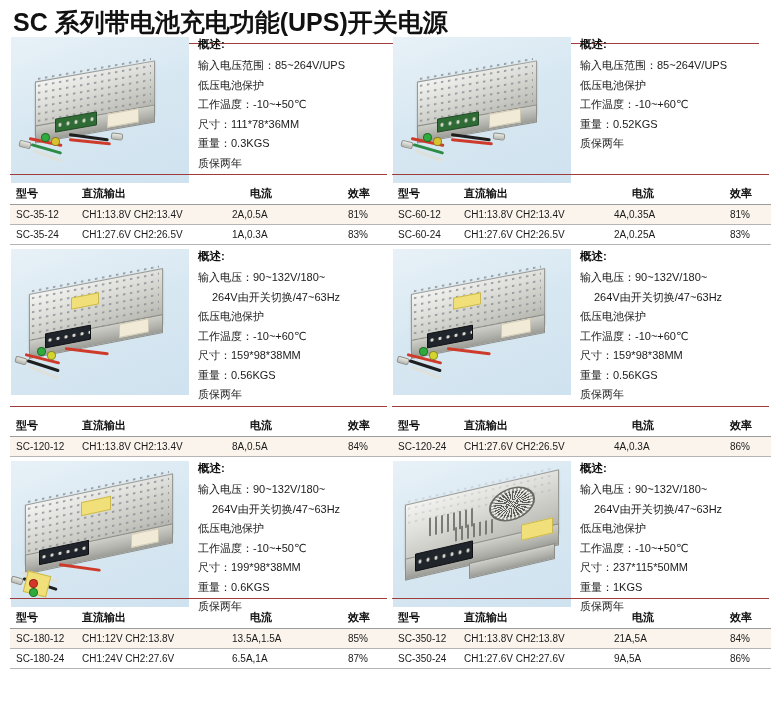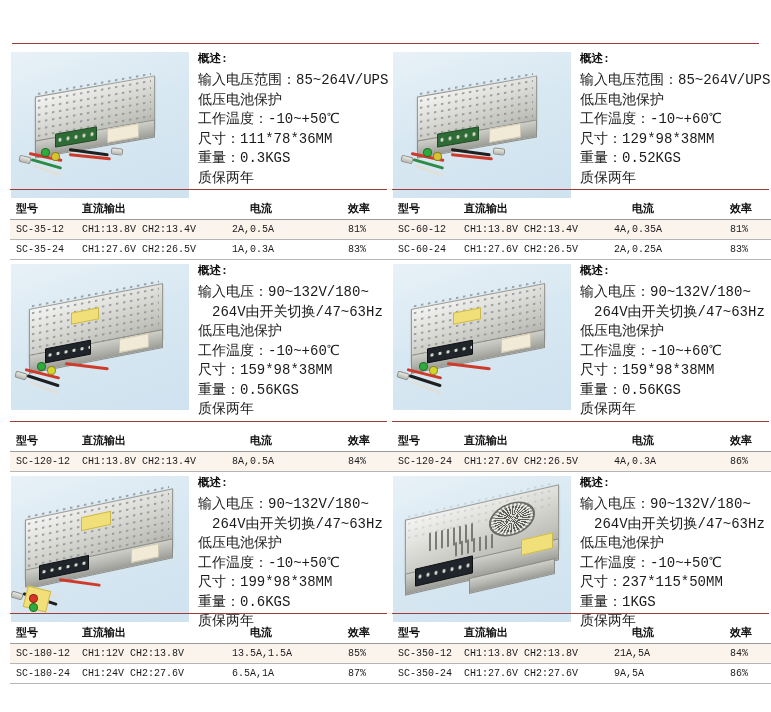--- a/index.html
+++ b/index.html
@@ -39,23 +39,22 @@
     top: 43px;
     width: 747px;
     height: 1px;
     background: #9e3b3b;
   }
 
   
   .grid {
     position: absolute;
     left: 0;
-    top: 48px;
+    top: 33px;
     width: 646px;
-    font-family: Liberation Mono, monospace;
   }
   .row {
     position: relative;
     height: 212px;
     width: 771px;
   }
   .panel {
     position: absolute;
     top: 0;
     width: 381px;
@@ -157,21 +156,21 @@
     width: 190px;
   }
   .specs .sp-title {
     font-size: 11.5px;
     font-weight: 700;
     color: #111;
     margin: 0 0 5px 0;
     line-height: 14px;
   }
   .specs .sp-line {
-    font-size: 14px;
+    font-size: 11px;
     color: #1a1a1a;
     line-height: 19.5px;
     white-space: nowrap;
   }
   .specs .sp-line.indent {
     padding-left: 14px;
   }
 
   
   .tbl {
@@ -219,20 +218,21 @@
   .c-cur   { width: 92px; }
   .c-eff   { width: 60px; }
   .th-cur { padding-left: 18px !important; }
   .th-eff { padding-left: 6px !important; }
   .td-eff { padding-left: 6px !important; }
 </style>
 </head>
 <body>
 
 <div class="page-title-wrap">
+  <div class="page-title">SC 系列带电池充电功能(UPS)开关电源</div>
   <div class="title-rule"></div>
 </div>
 
 <div class="grid" id="grid">
     <div class="row">
       <div class="panel left">
       <div class="photo">
       <div class="psu-body" style="left:24px;top:34px;width:118px;height:52px;transform:skewY(-10deg);"></div>
       <div class="psu-top" style="left:26px;top:30px;width:114px;height:50px;transform:skewY(-10deg);"></div>
       <div class="psu-side" style="left:24px;top:78px;width:118px;height:16px;transform:skewY(-10deg);"></div>
@@ -304,21 +304,20 @@
       <div class="wire-tip" style="left:8px;top:104px;transform:rotate(14deg);"></div>
       <div class="wire-tip" style="left:100px;top:96px;transform:rotate(6deg);"></div>
       <div class="led" style="left:30px;top:96px;background:#2faa3c;"></div>
       <div class="led" style="left:40px;top:100px;background:#d8c32e;"></div>
         </div>
       <div class="specs">
           <div class="sp-title">概述:</div>
           <div class="sp-line">输入电压范围：85~264V/UPS</div>
           <div class="sp-line">低压电池保护</div>
           <div class="sp-line">工作温度：-10~+60℃</div>
-          <div class="sp-line">尺寸：129*98*38MM</div>
           <div class="sp-line">重量：0.52KGS</div>
           <div class="sp-line">质保两年</div>
         </div>
       <div class="tbl">
     <div class="rule-top"></div>
     <table>
       <thead>
         <tr>
           <th class="c-model">型号</th>
           <th class="c-out">直流输出</th>

